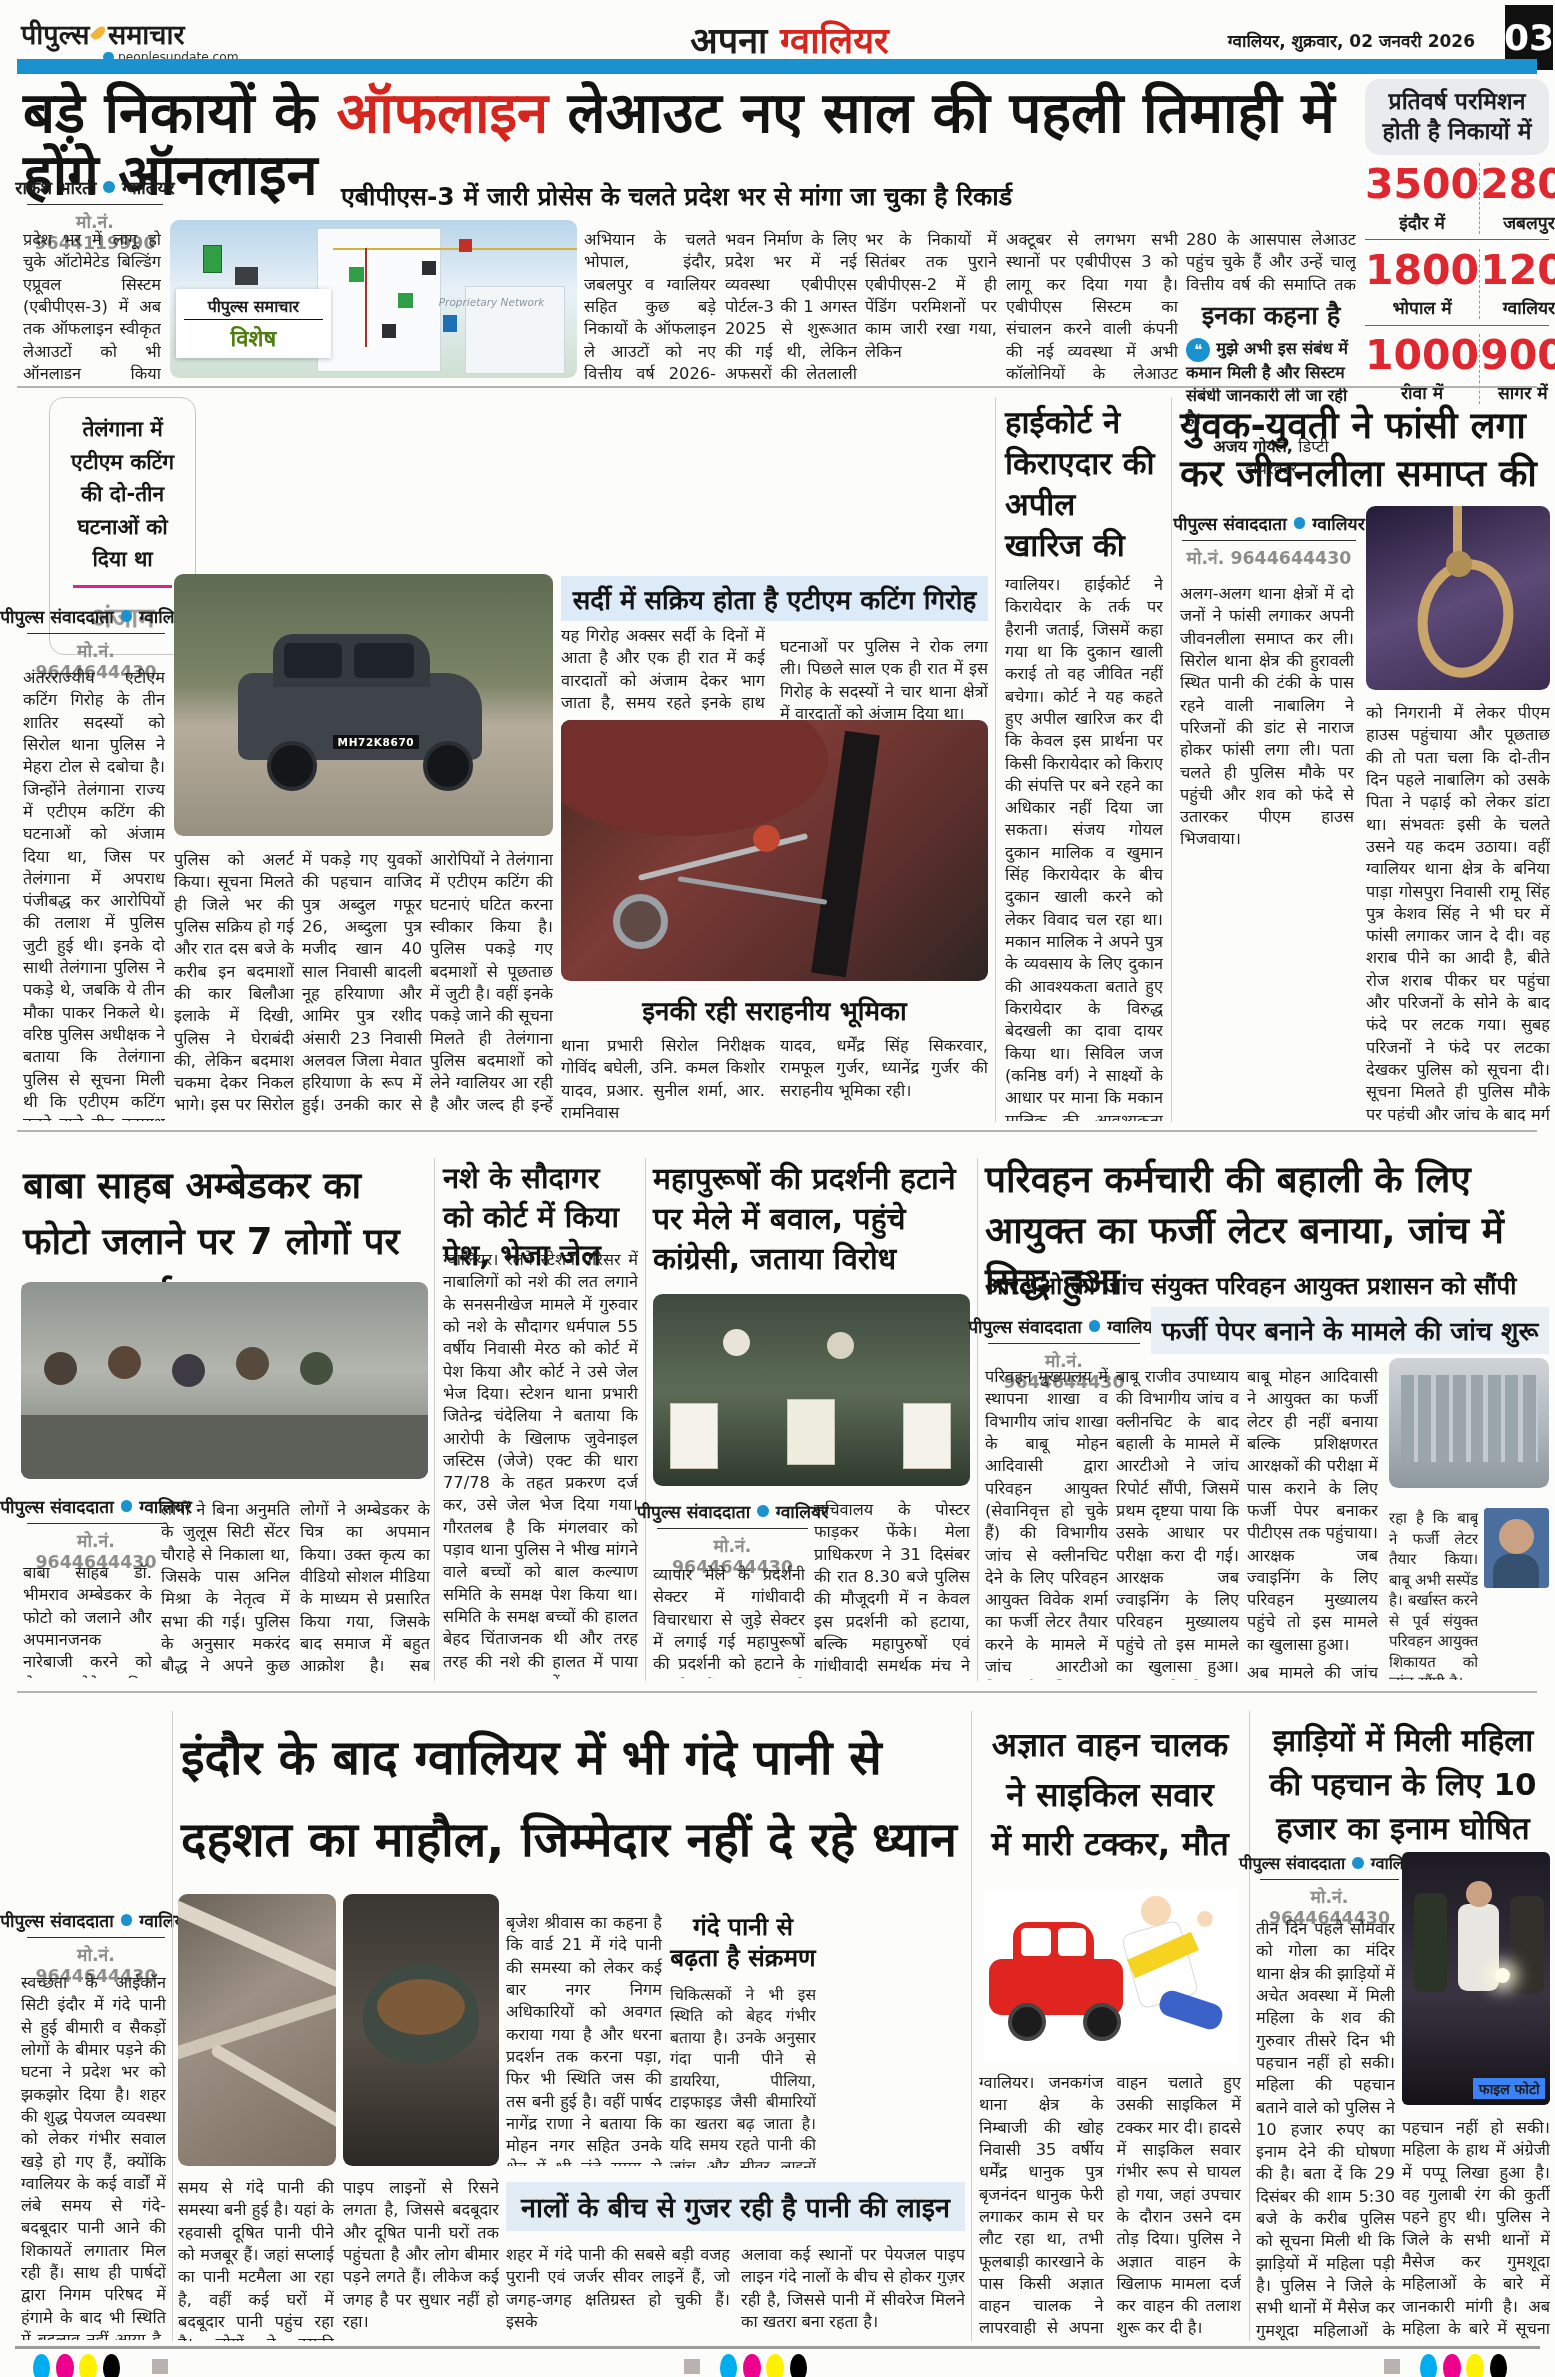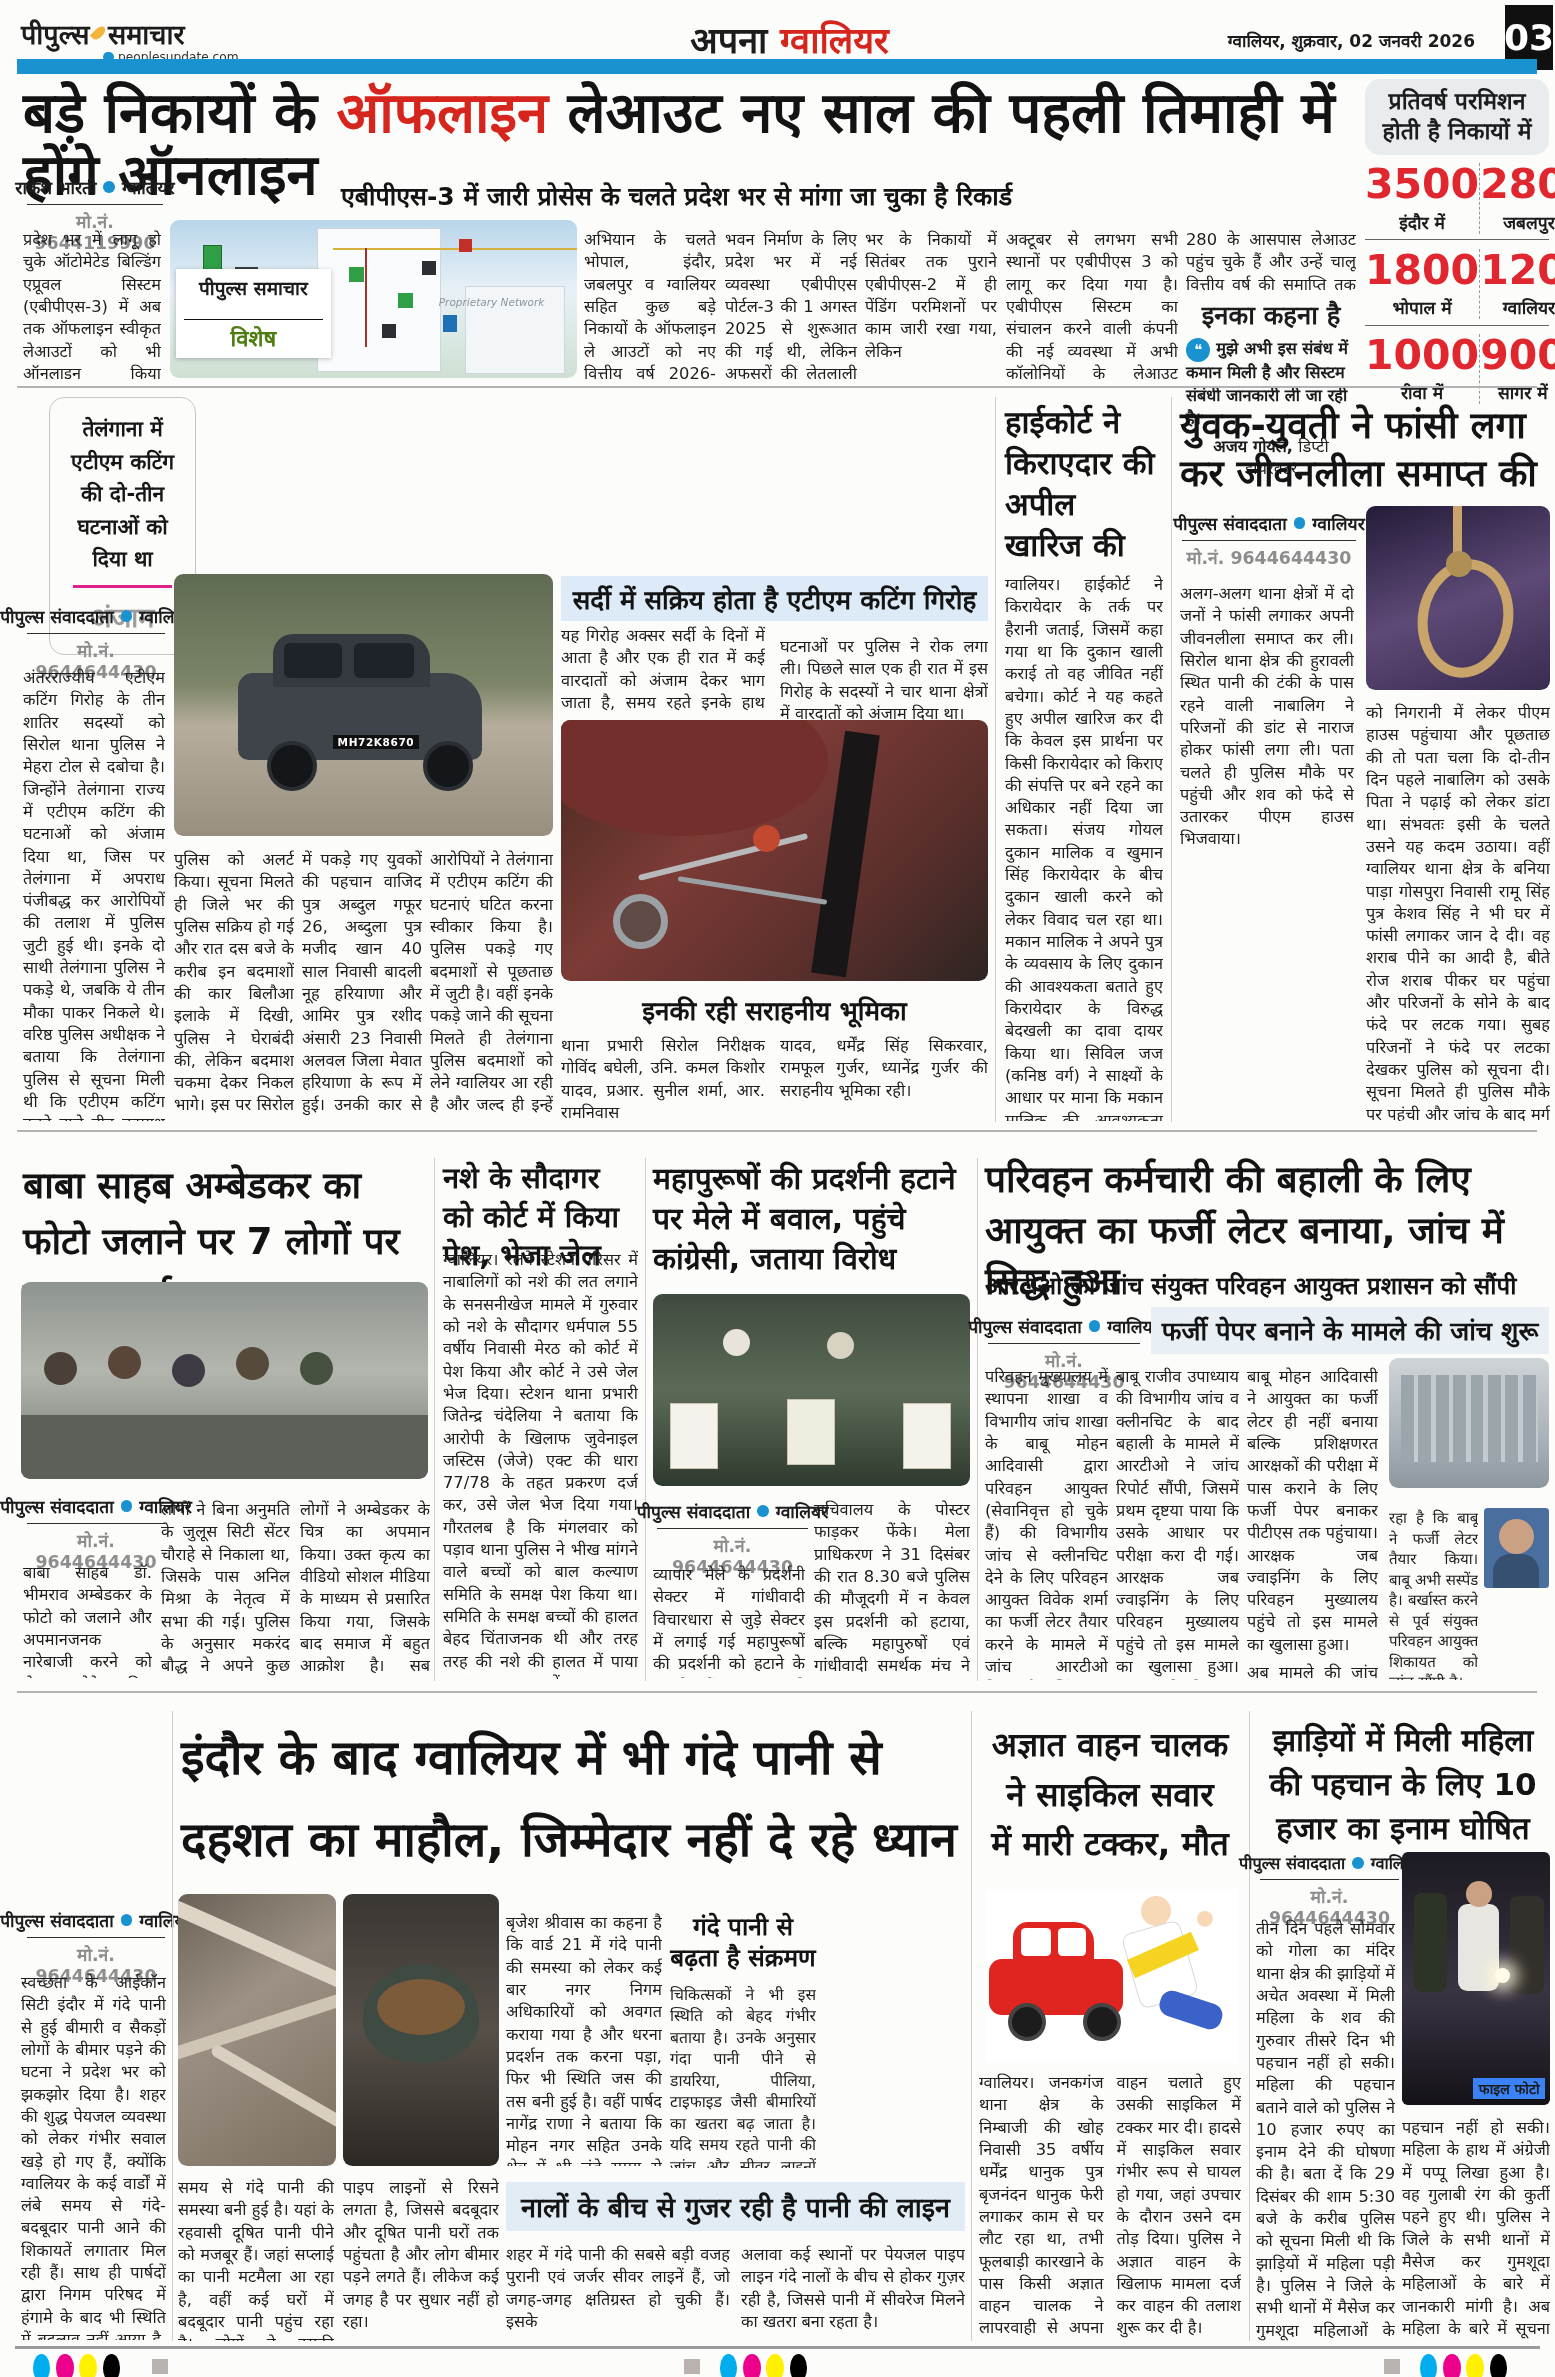--- a/index.html
+++ b/index.html
@@ -30,21 +30,21 @@
   .stat-cell{flex:1;text-align:center;}
   .stat-cell + .stat-cell{border-left:1.7px dashed #999;}
   .stat-num{color:#e0262e;font-size:41px;font-weight:800;line-height:1.05;}
   .stat-label{font-size:17.4px;font-weight:800;padding-top:3.5px;}
   .q-title{font-size:25.6px;font-weight:800;text-align:center;padding-bottom:5.8px;}
   .q-circle{display:inline-block;width:24.4px;height:24.4px;border-radius:50%;background:#1a92d0;color:#fff;
             font-size:15px;line-height:24.4px;text-align:center;vertical-align:top;margin-right:5.8px;}
   .q-text{font-size:16.3px;font-weight:700;line-height:1.4;}
   .q-attr{font-size:16.3px;text-align:center;padding-top:4.6px;}
   .badge{background:#ffffff;box-shadow:0 1.2px 4.6px rgba(0,0,0,.25);padding:5.8px 8.1px;text-align:center;}
-  .badge .b1{font-size:19px;font-weight:800;border-bottom:1.7px solid #111;padding-bottom:18px;}
+  .badge .b1{font-size:16px;font-weight:800;border-bottom:1.7px solid #111;padding-bottom:2px;}
   .badge .b2{font-size:22px;font-weight:800;color:#4d7c0f;padding-top:2.3px;}
   .caption-label{position:absolute;right:4.6px;bottom:4.6px;background:#3b82f6;border-bottom:1.7px solid #111;
                  font-size:14px;font-weight:800;padding:1.2px 5.8px;}
   .cmyk{position:absolute;display:flex;gap:5.8px;align-items:center;}
   .cmyk .el{width:17.4px;height:28px;border-radius:50%;}
   .sq{position:absolute;width:16.3px;height:15px;background:#b9b2ae;}
 </style>
 </head>
 <body>
 

